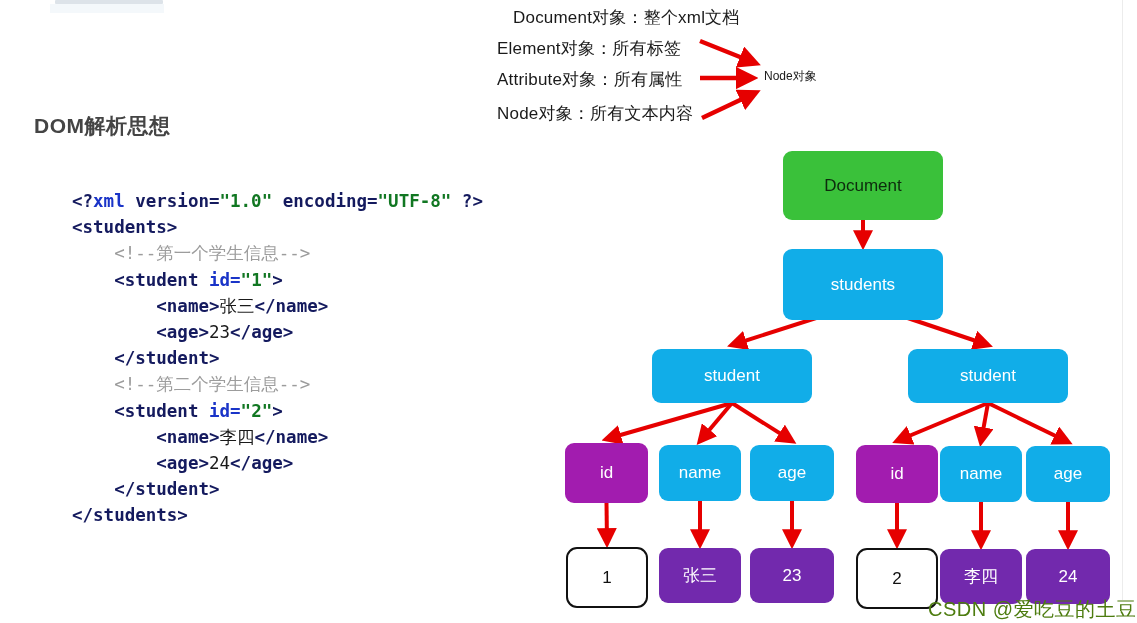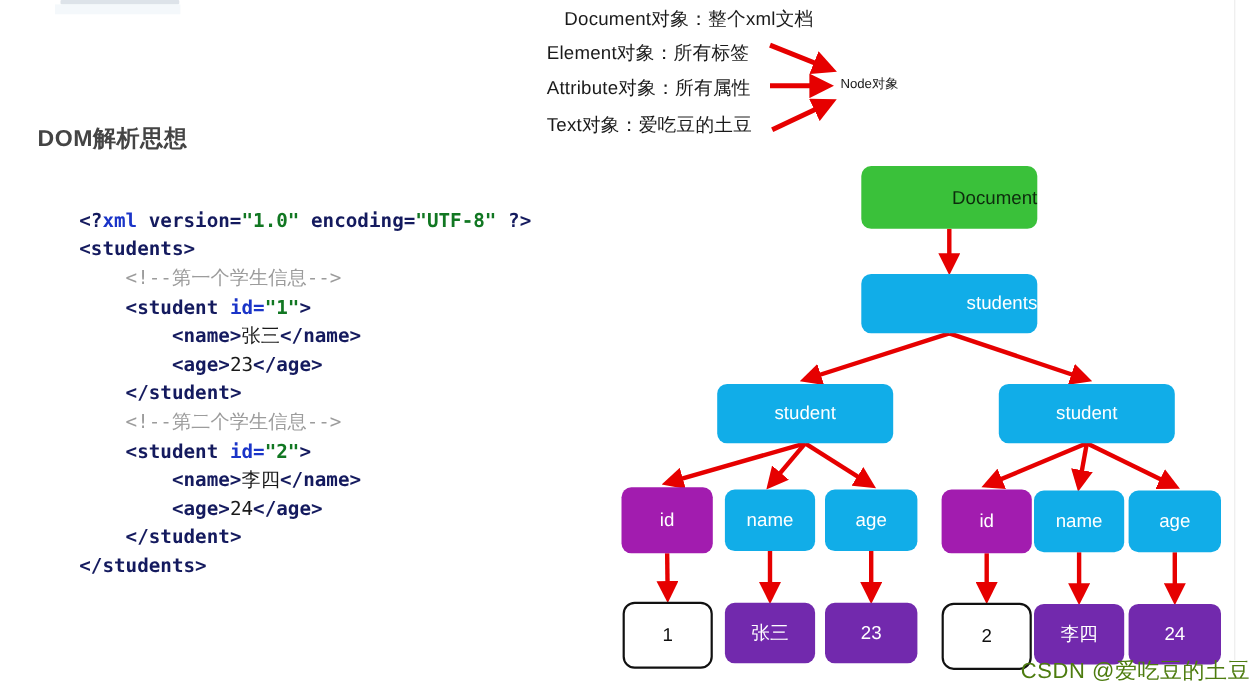--- a/index.html
+++ b/index.html
@@ -146,21 +146,21 @@
 <div id="stage">
 
   <div class="artifact-bar"></div>
   <div class="artifact-bar2"></div>
   <div class="artifact-vline"></div>
 
   <div class="legend">
     <div class="legend-line ll0">Document对象：整个xml文档</div>
     <div class="legend-line ll1">Element对象：所有标签</div>
     <div class="legend-line ll2">Attribute对象：所有属性</div>
-    <div class="legend-line ll3">Text对象：爱吃豆的土豆</div>
+    <div class="legend-line ll3">Node对象：所有文本内容</div>
     <div class="node-obj">Node对象</div>
   </div>
 
   <svg class="arrows" viewBox="0 0 1137 623">
     <defs>
       <marker id="ah" markerWidth="5" markerHeight="5" refX="3.6" refY="2.5" orient="auto">
         <path d="M0,0 L5,2.5 L0,5 Z" fill="#e60000"></path>
       </marker>
       <marker id="ah2" markerWidth="5.2" markerHeight="5.2" refX="3.8" refY="2.6" orient="auto">
         <path d="M0,0 L5.2,2.6 L0,5.2 Z" fill="#e60000"></path>
@@ -192,24 +192,24 @@
       <line x1="988" y1="403" x2="1068" y2="442" stroke="#e60000" stroke-width="4" marker-end="url(#tah)"></line>
       <line x1="606.5" y1="503" x2="607" y2="543" stroke="#e60000" stroke-width="4" marker-end="url(#tah)"></line>
       <line x1="700" y1="501" x2="700" y2="544" stroke="#e60000" stroke-width="4" marker-end="url(#tah)"></line>
       <line x1="792" y1="501" x2="792" y2="544" stroke="#e60000" stroke-width="4" marker-end="url(#tah)"></line>
       <line x1="897" y1="503" x2="897" y2="544" stroke="#e60000" stroke-width="4" marker-end="url(#tah)"></line>
       <line x1="981" y1="502" x2="981" y2="545" stroke="#e60000" stroke-width="4" marker-end="url(#tah)"></line>
       <line x1="1068" y1="502" x2="1068" y2="545" stroke="#e60000" stroke-width="4" marker-end="url(#tah)"></line>
     </svg>
 
   <div id="tree-nodes">
-      <div class="nodebox nb-green" style="left: 783px; top: 151px; width: 160px; height: 57px; justify-content: flex-end;">
+      <div class="nodebox nb-green" style="left: 783px; top: 151px; width: 160px; height: 69px;">
         <span>Document</span>
       </div>
-      <div class="nodebox nb-blue" style="left: 783px; top: 249px; width: 160px; height: 54px; justify-content: flex-end;">
+      <div class="nodebox nb-blue" style="left: 783px; top: 249px; width: 160px; height: 71px;">
         <span>students</span>
       </div>
       <div class="nodebox nb-blue" style="left: 652px; top: 349px; width: 160px; height: 54px;">
         <span>student</span>
       </div>
       <div class="nodebox nb-blue" style="left: 908px; top: 349px; width: 160px; height: 54px;">
         <span>student</span>
       </div>
       <div class="nodebox nb-red" style="left: 565px; top: 443px; width: 83px; height: 60px;">
         <span>id</span>

